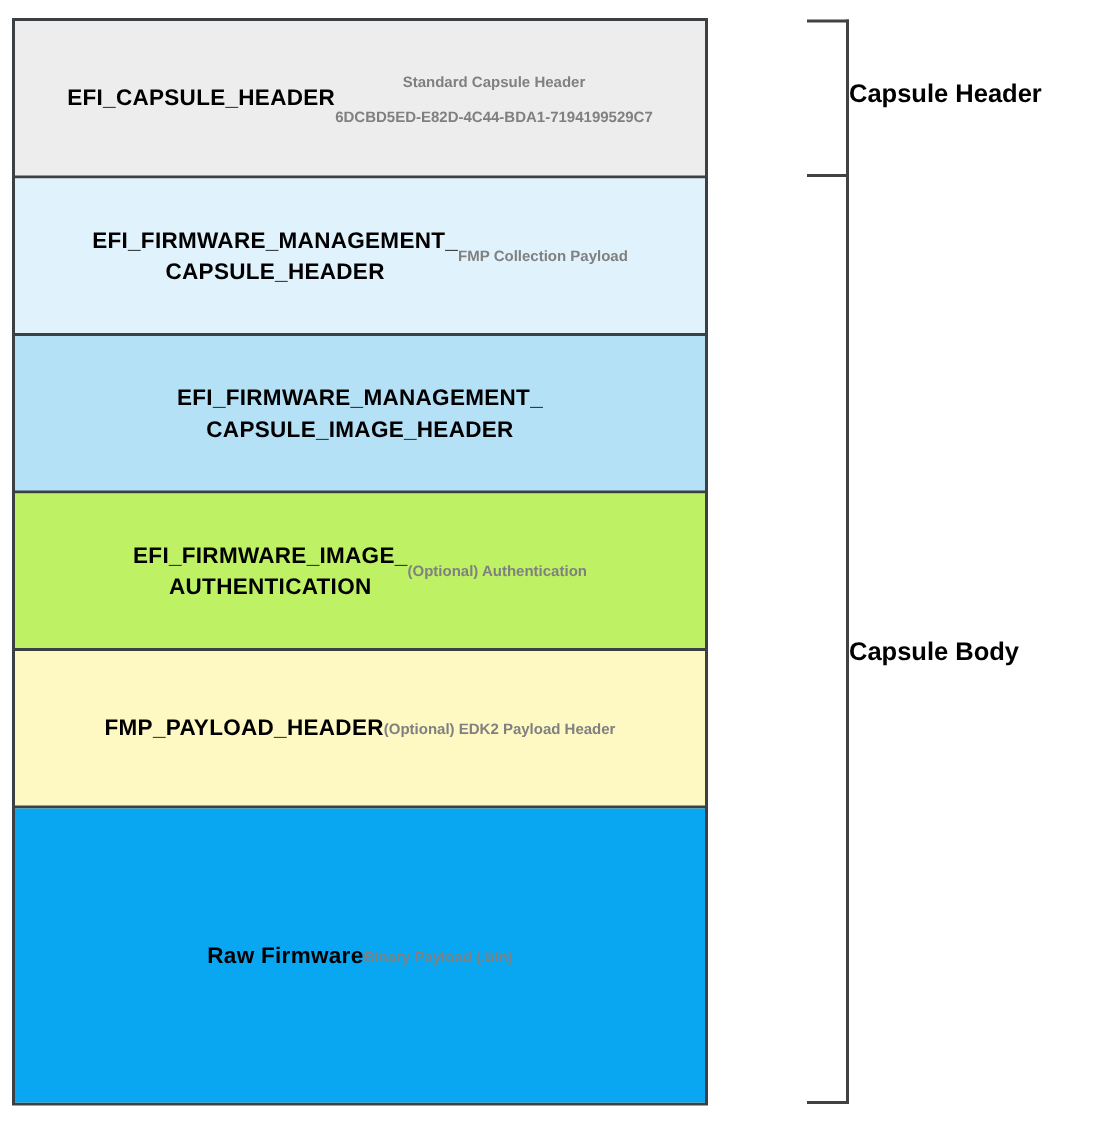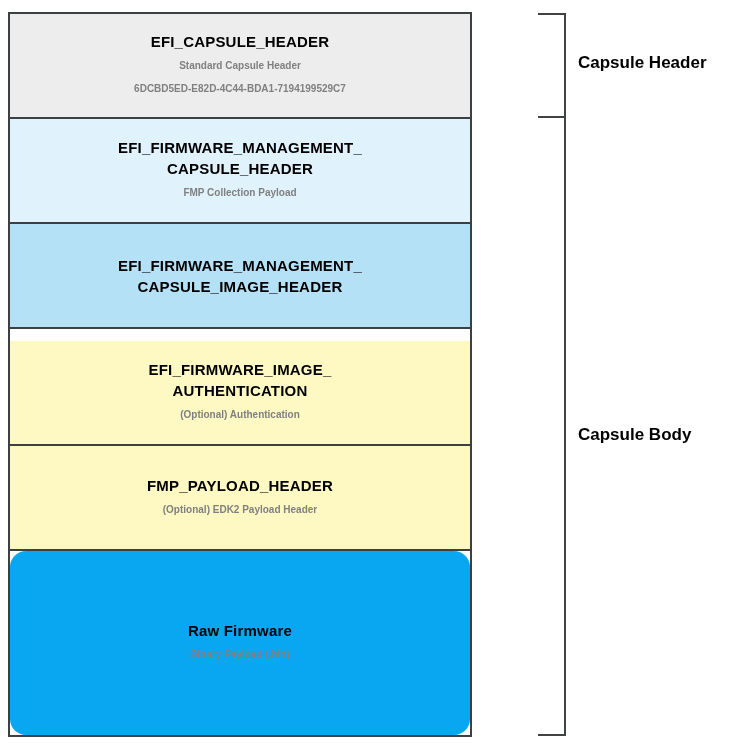--- a/index.html
+++ b/index.html
@@ -27,21 +27,21 @@
     display: flex;
     flex-direction: column;
     background: #ffffff;
   }
   .block {
     box-sizing: content-box;
     height: 103px;
     flex: 0 0 auto;
     border-bottom: 2px solid #3c4043;
     display: flex;
-    flex-direction: column;
+    flex-direction: row;
     align-items: center;
     justify-content: center;
     text-align: center;
   }
   .block:last-child {
     border-bottom: none;
     height: auto;
     flex: 1 1 auto;
   }
   .block-title {
@@ -62,21 +62,21 @@
   .bracket-line {
     position: absolute;
     background: #404244;
   }
   .bracket-vline   { left: 564px; top: 13px;  width: 2px;  height: 723px; }
   .tick-top        { left: 538px; top: 13px;  width: 28px; height: 2px; }
   .tick-middle     { left: 538px; top: 116px; width: 28px; height: 2px; }
   .tick-bottom     { left: 538px; top: 734px; width: 28px; height: 2px; }
   .bracket-label {
     position: absolute;
-    left: 578px;
+    left: 566px;
     font-size: 17px;
     font-weight: bold;
     color: #000000;
     white-space: nowrap;
   }
   .label-capsule-header { top: 53px; }
   .label-capsule-body   { top: 425px; }
 </style>
 </head>
 <body>
@@ -105,40 +105,40 @@
         </div>
     </div>
 
     <div class="block" style="background: rgb(181, 225, 247);">
       <div class="block-title">
           <div>EFI_FIRMWARE_MANAGEMENT_</div>
           <div>CAPSULE_IMAGE_HEADER</div>
         </div>
     </div>
 
-    <div class="block" style="background: #fef9c3; margin-top: 12px;">
+    <div class="block" style="background: #bef264;">
       <div class="block-title">
           <div>EFI_FIRMWARE_IMAGE_</div>
           <div>AUTHENTICATION</div>
         </div>
       <div class="block-subtitle">
           <div>(Optional) Authentication</div>
         </div>
     </div>
 
     <div class="block" style="background: #fef9c3;">
       <div class="block-title">
           <div>FMP_PAYLOAD_HEADER</div>
         </div>
       <div class="block-subtitle">
           <div>(Optional) EDK2 Payload Header</div>
         </div>
     </div>
 
-    <div class="block" style="background: rgb(9, 166, 241); border-radius: 16px;">
+    <div class="block" style="background: rgb(9, 166, 241);">
       <div class="block-title">
           <div>Raw Firmware</div>
         </div>
       <div class="block-subtitle">
           <div>Binary Payload (.bin)</div>
         </div>
     </div>
 
   </div>
 

